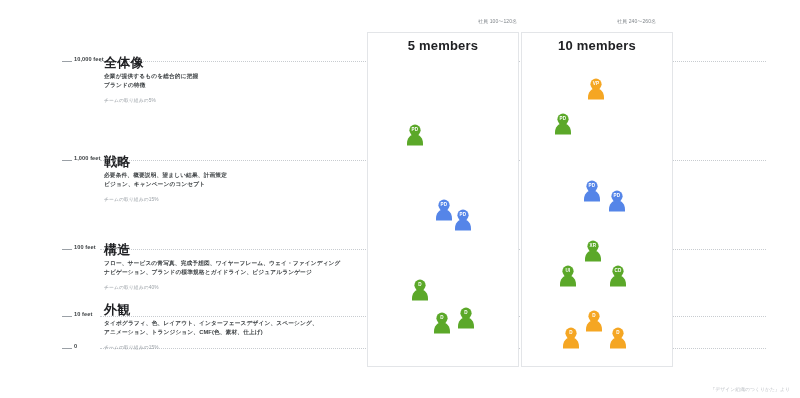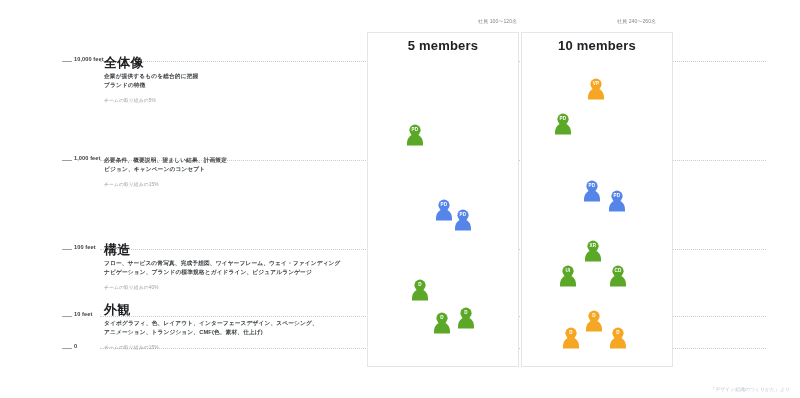--- a/index.html
+++ b/index.html
@@ -186,20 +186,21 @@
     </div>
 
   <div id="levels-group">
       <div class="level" style="top: 57px;">
         <div class="level-title">全体像</div>
         <div class="level-desc">企業が提供するものを総合的に把握</div>
         <div class="level-desc">ブランドの特徴</div>
         <div class="level-pct">チームの取り組みの5%</div>
       </div>
       <div class="level" style="top: 156px;">
+        <div class="level-title">戦略</div>
         <div class="level-desc">必要条件、概要説明、望ましい結果、計画策定</div>
         <div class="level-desc">ビジョン、キャンペーンのコンセプト</div>
         <div class="level-pct">チームの取り組みの15%</div>
       </div>
       <div class="level" style="top: 244px;">
         <div class="level-title">構造</div>
         <div class="level-desc">フロー、サービスの青写真、完成予想図、ワイヤーフレーム、ウェイ・ファインディング</div>
         <div class="level-desc">ナビゲーション、ブランドの標準規格とガイドライン、ビジュアルランゲージ</div>
         <div class="level-pct">チームの取り組みの40%</div>
       </div>

